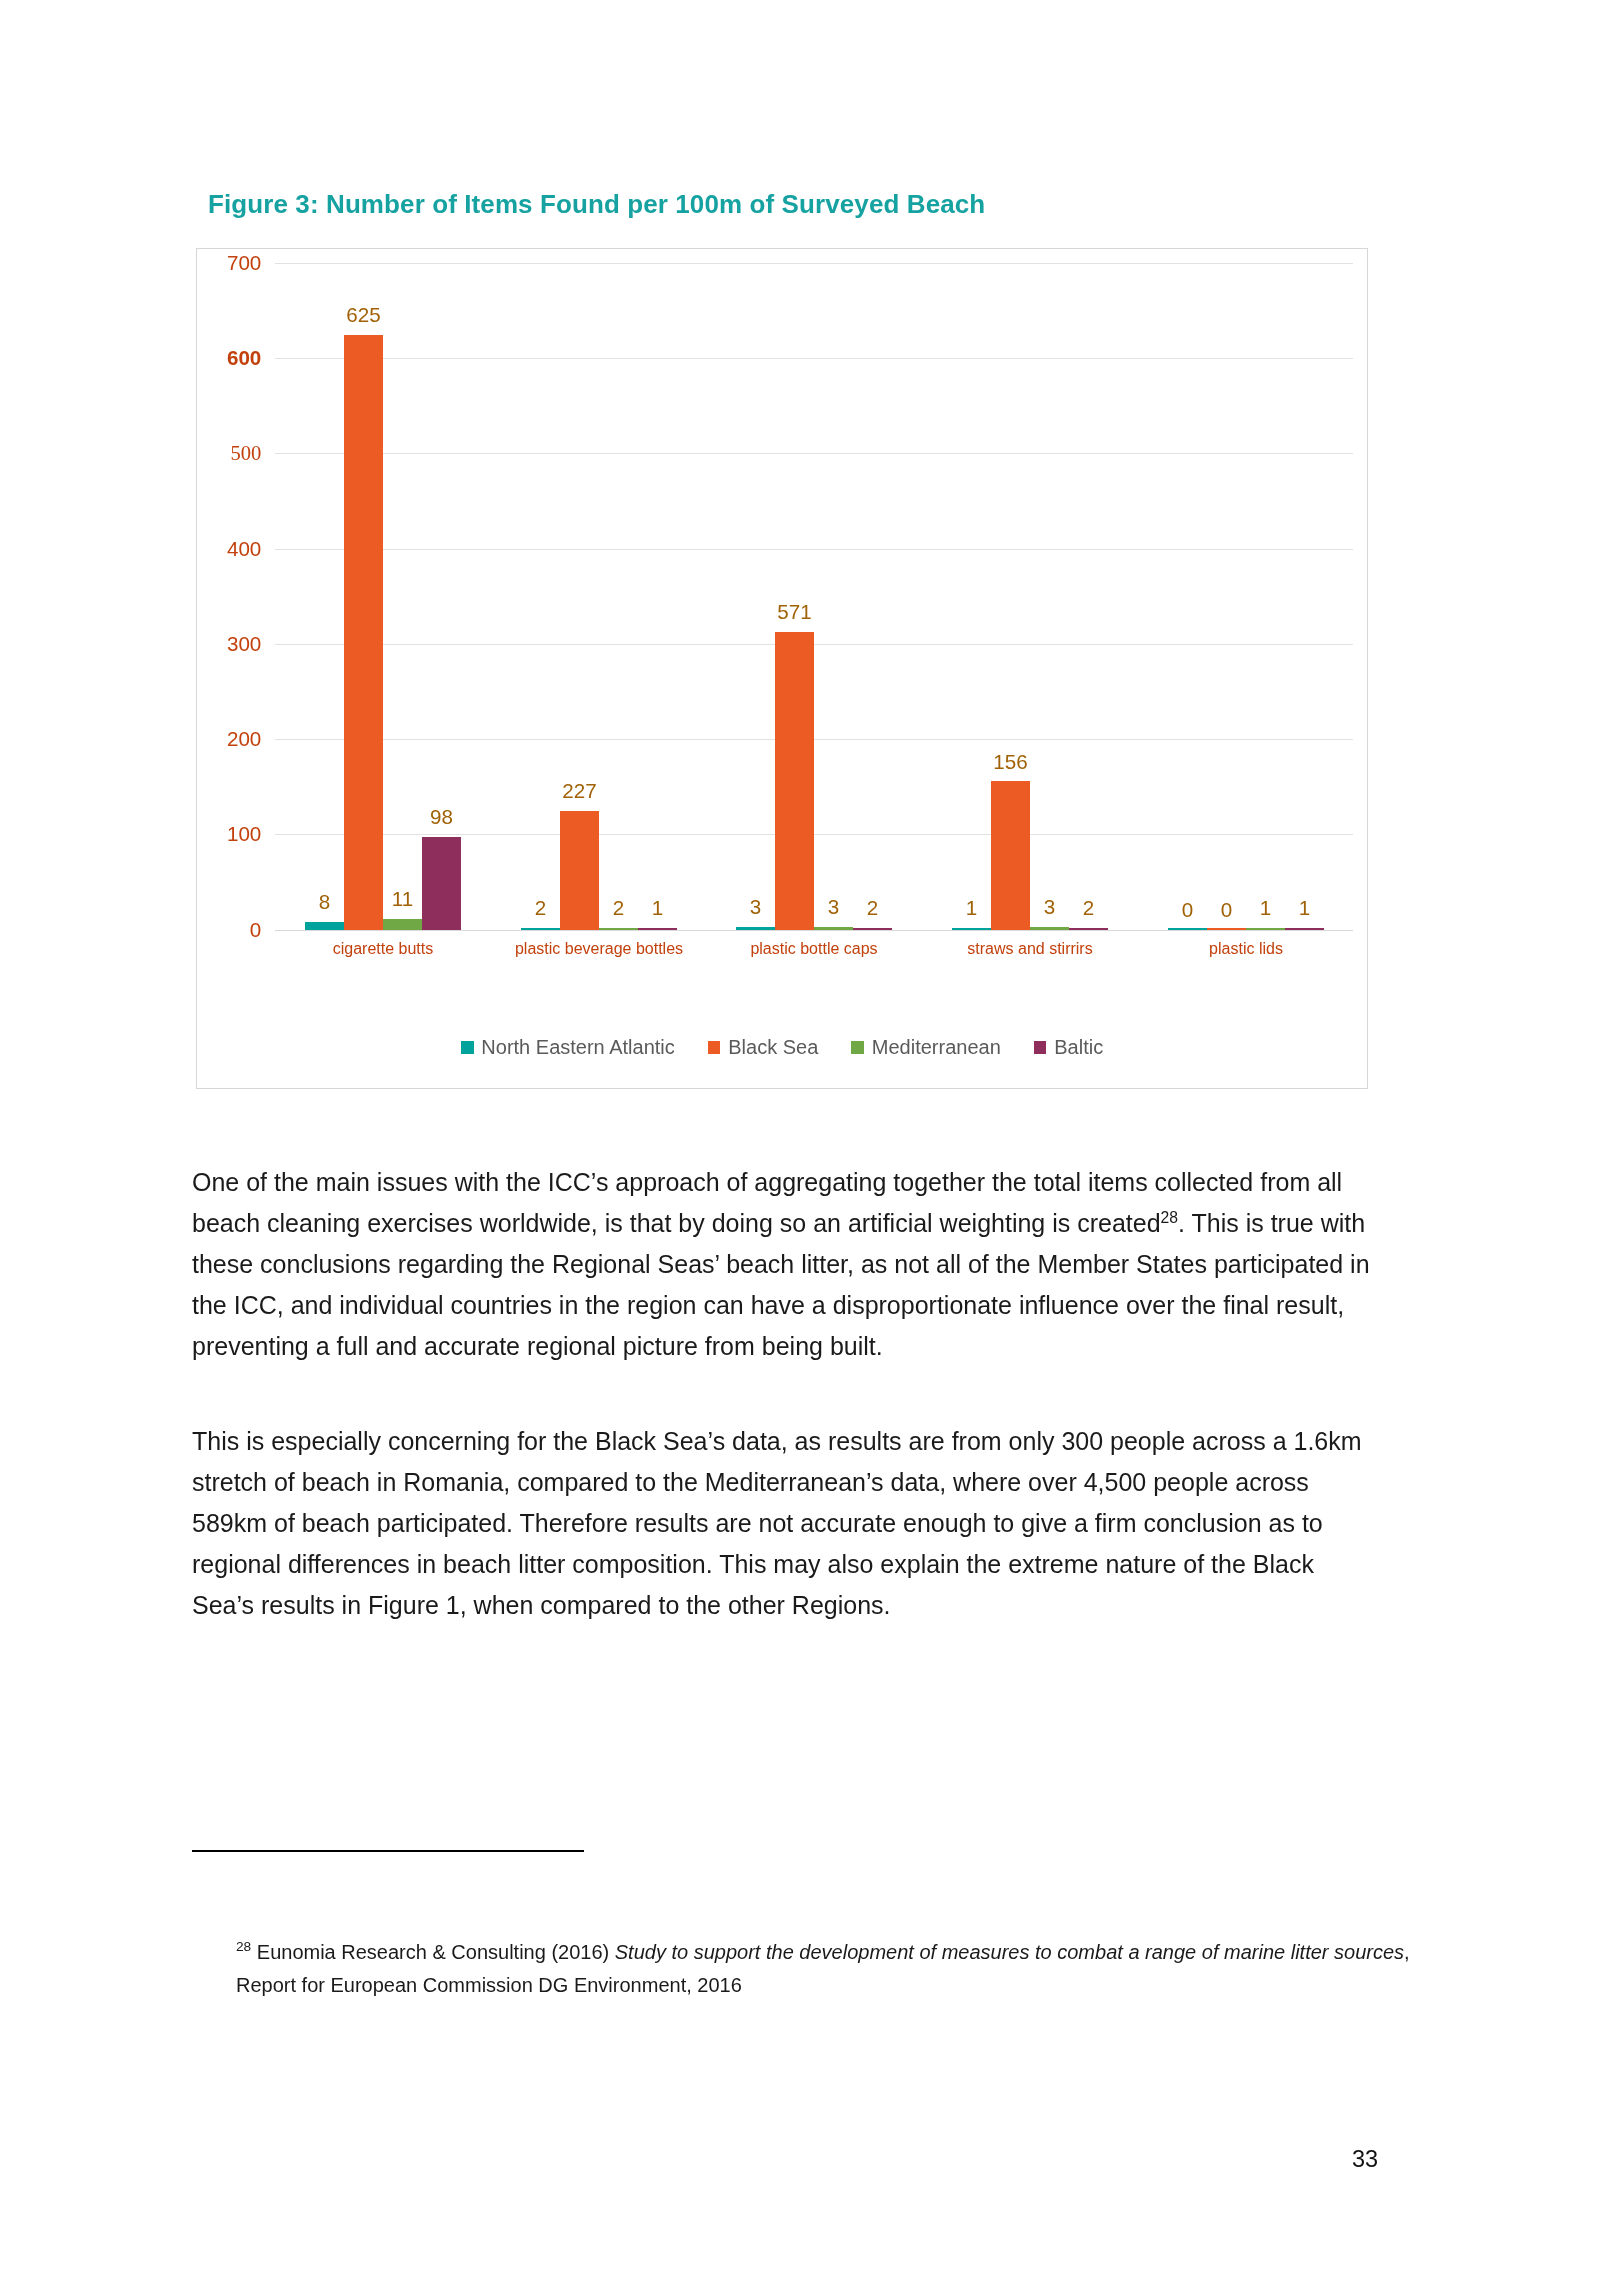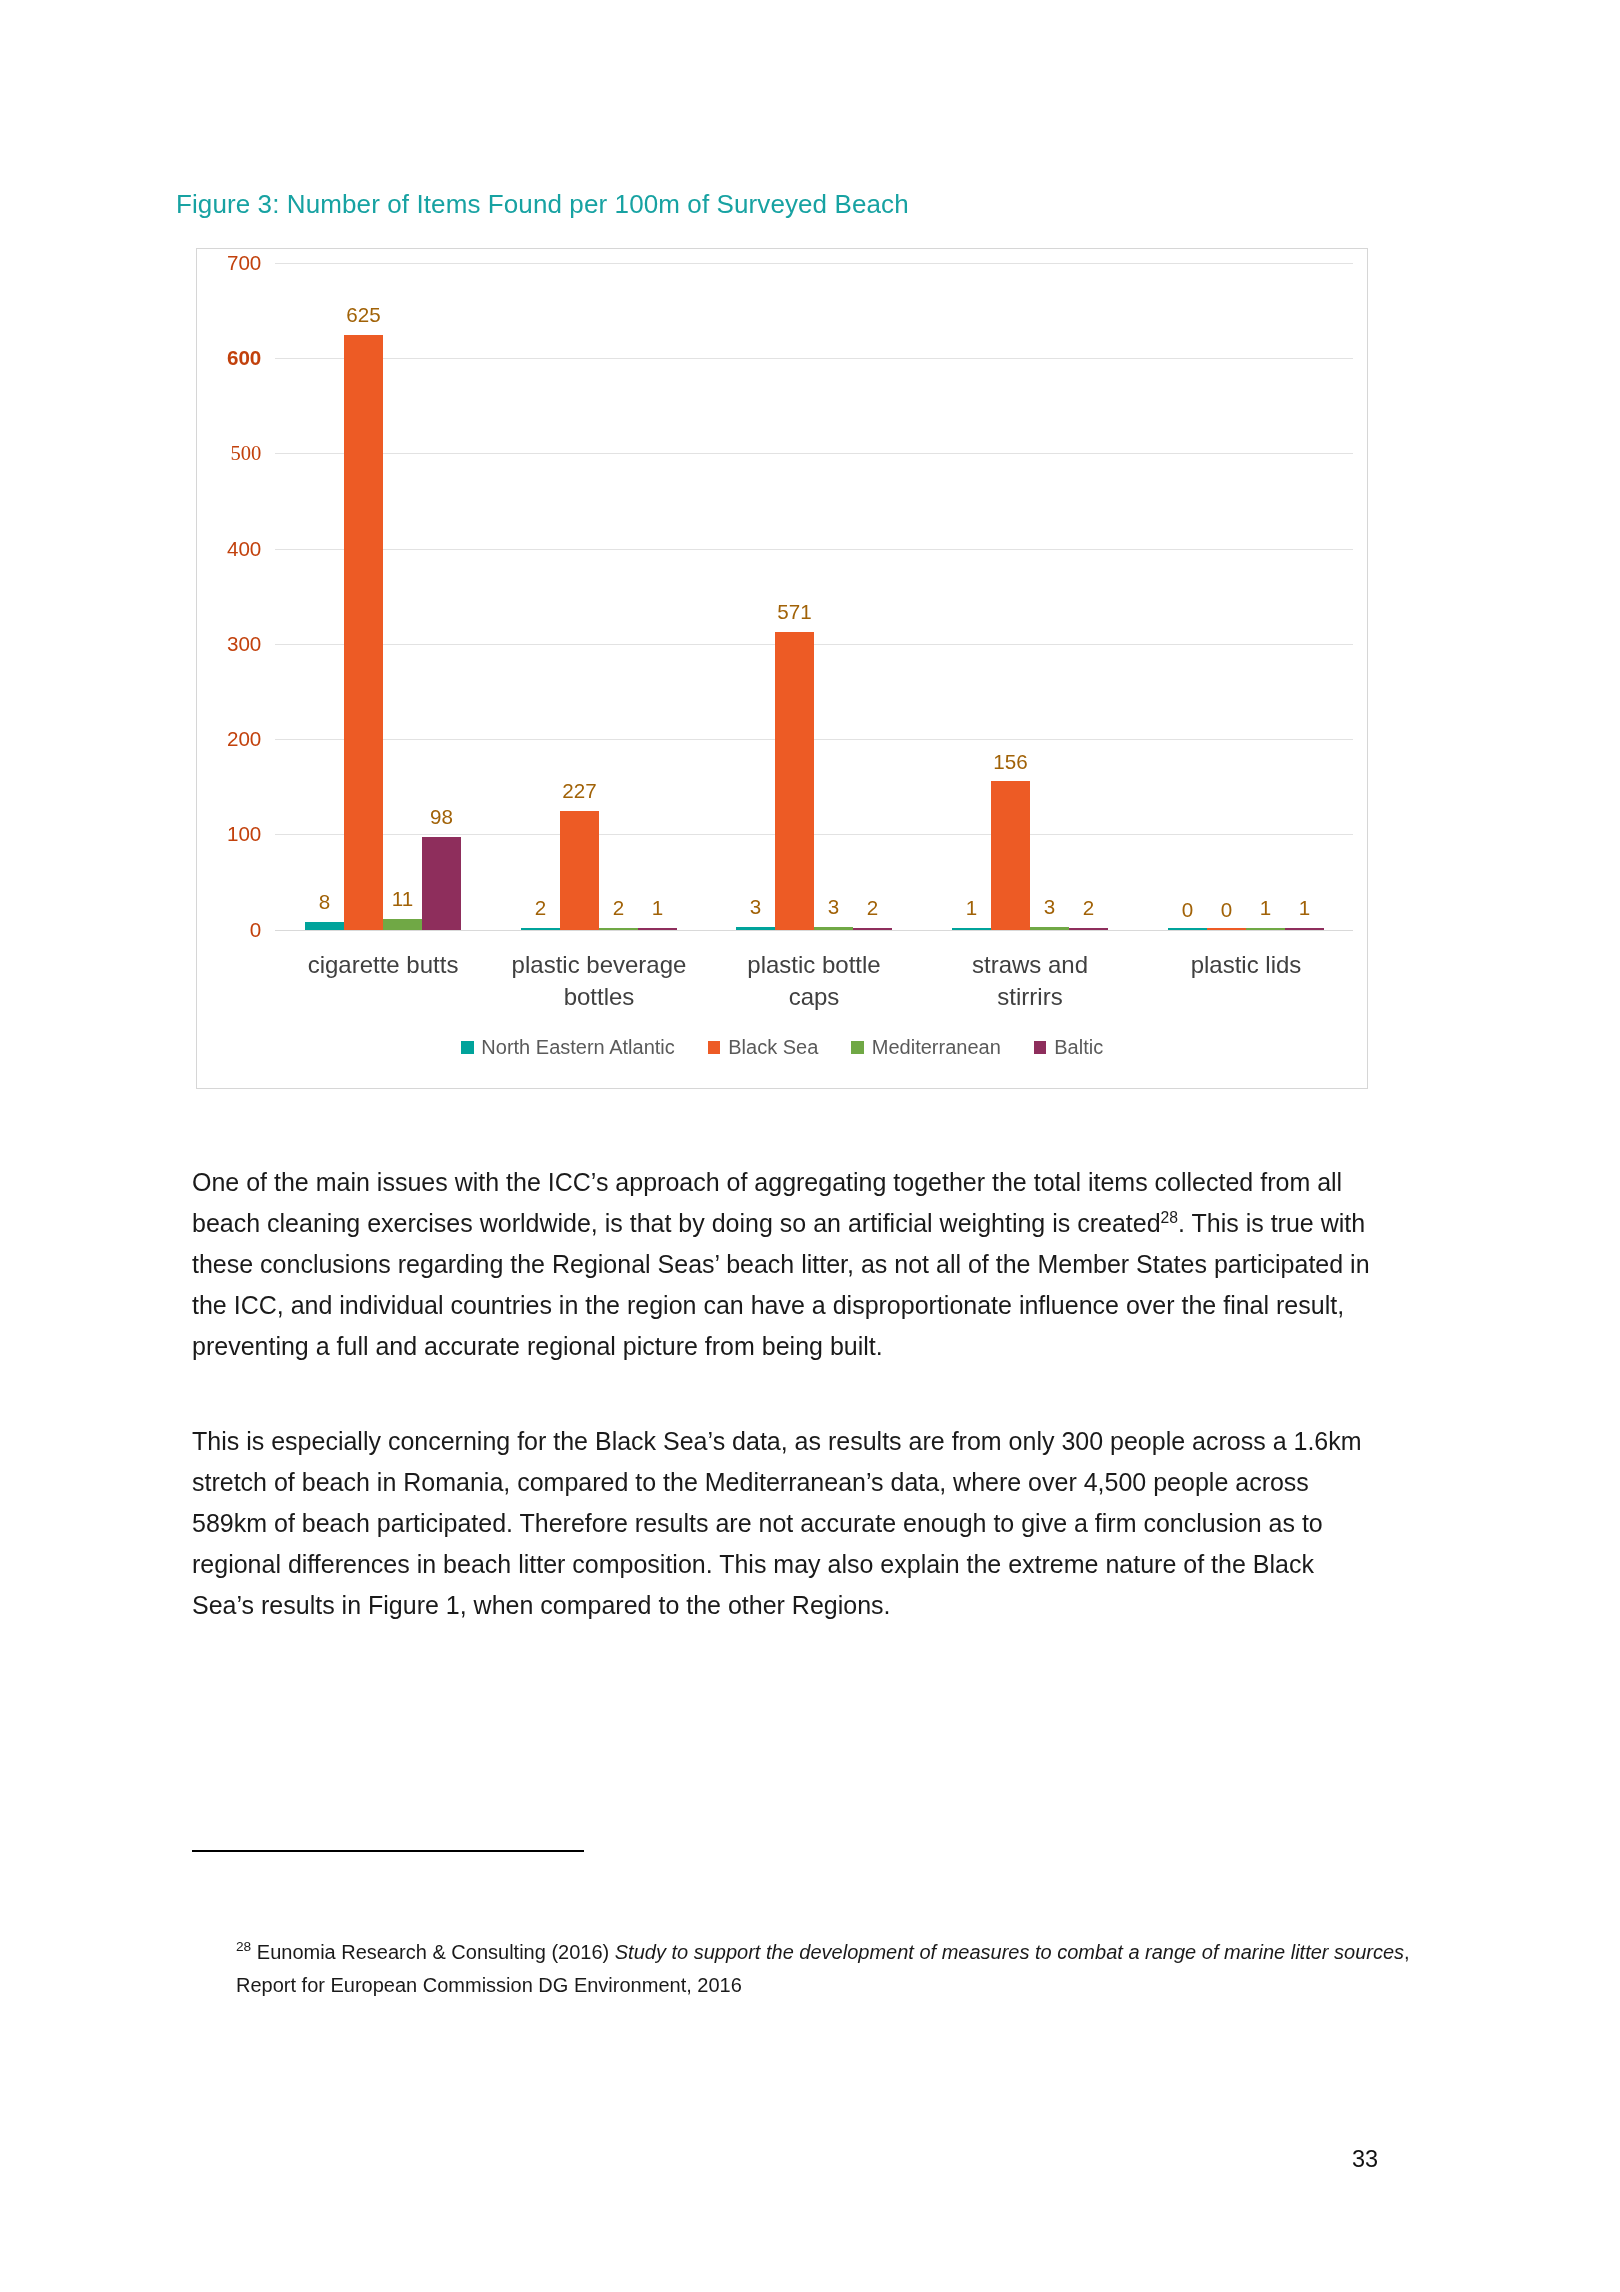--- a/index.html
+++ b/index.html
@@ -19,24 +19,24 @@
     position: absolute;
     left: 0; top: 0;
     width: 1620px;
     height: 2293px;
     background: #fff;
   }
 
   
   .fig-title {
     position: absolute;
-    left: 176px;
+    left: 208px;
     top: 189px;
     font-size: 26px;
-    font-weight: normal;
+    font-weight: bold;
     color: #17A2A2;
     letter-spacing: 0.1px;
     white-space: nowrap;
   }
 
   
   .chart-frame {
     position: absolute;
     left: 196px;
     top: 248px;
@@ -110,27 +110,27 @@
     left: 50%;
     transform: translateX(-50%);
     font-size: 20.6px;
     color: #a16207;
     white-space: nowrap;
   }
 
   .xtick {
     position: absolute;
     top: 100%;
-    margin-top: 19px;
+    margin-top: 8px;
     left: 50%;
     transform: translateX(-50%);
     width: 186px;
     text-align: center;
-    font-size: 24px;
-    color: #404040;
+    font-size: 16px;
+    color: #c2410c;
     line-height: 1.35;
   }
 
   
   .legend {
     position: absolute;
     left: 0;
     right: 0;
     bottom: 29px;
     display: flex;

